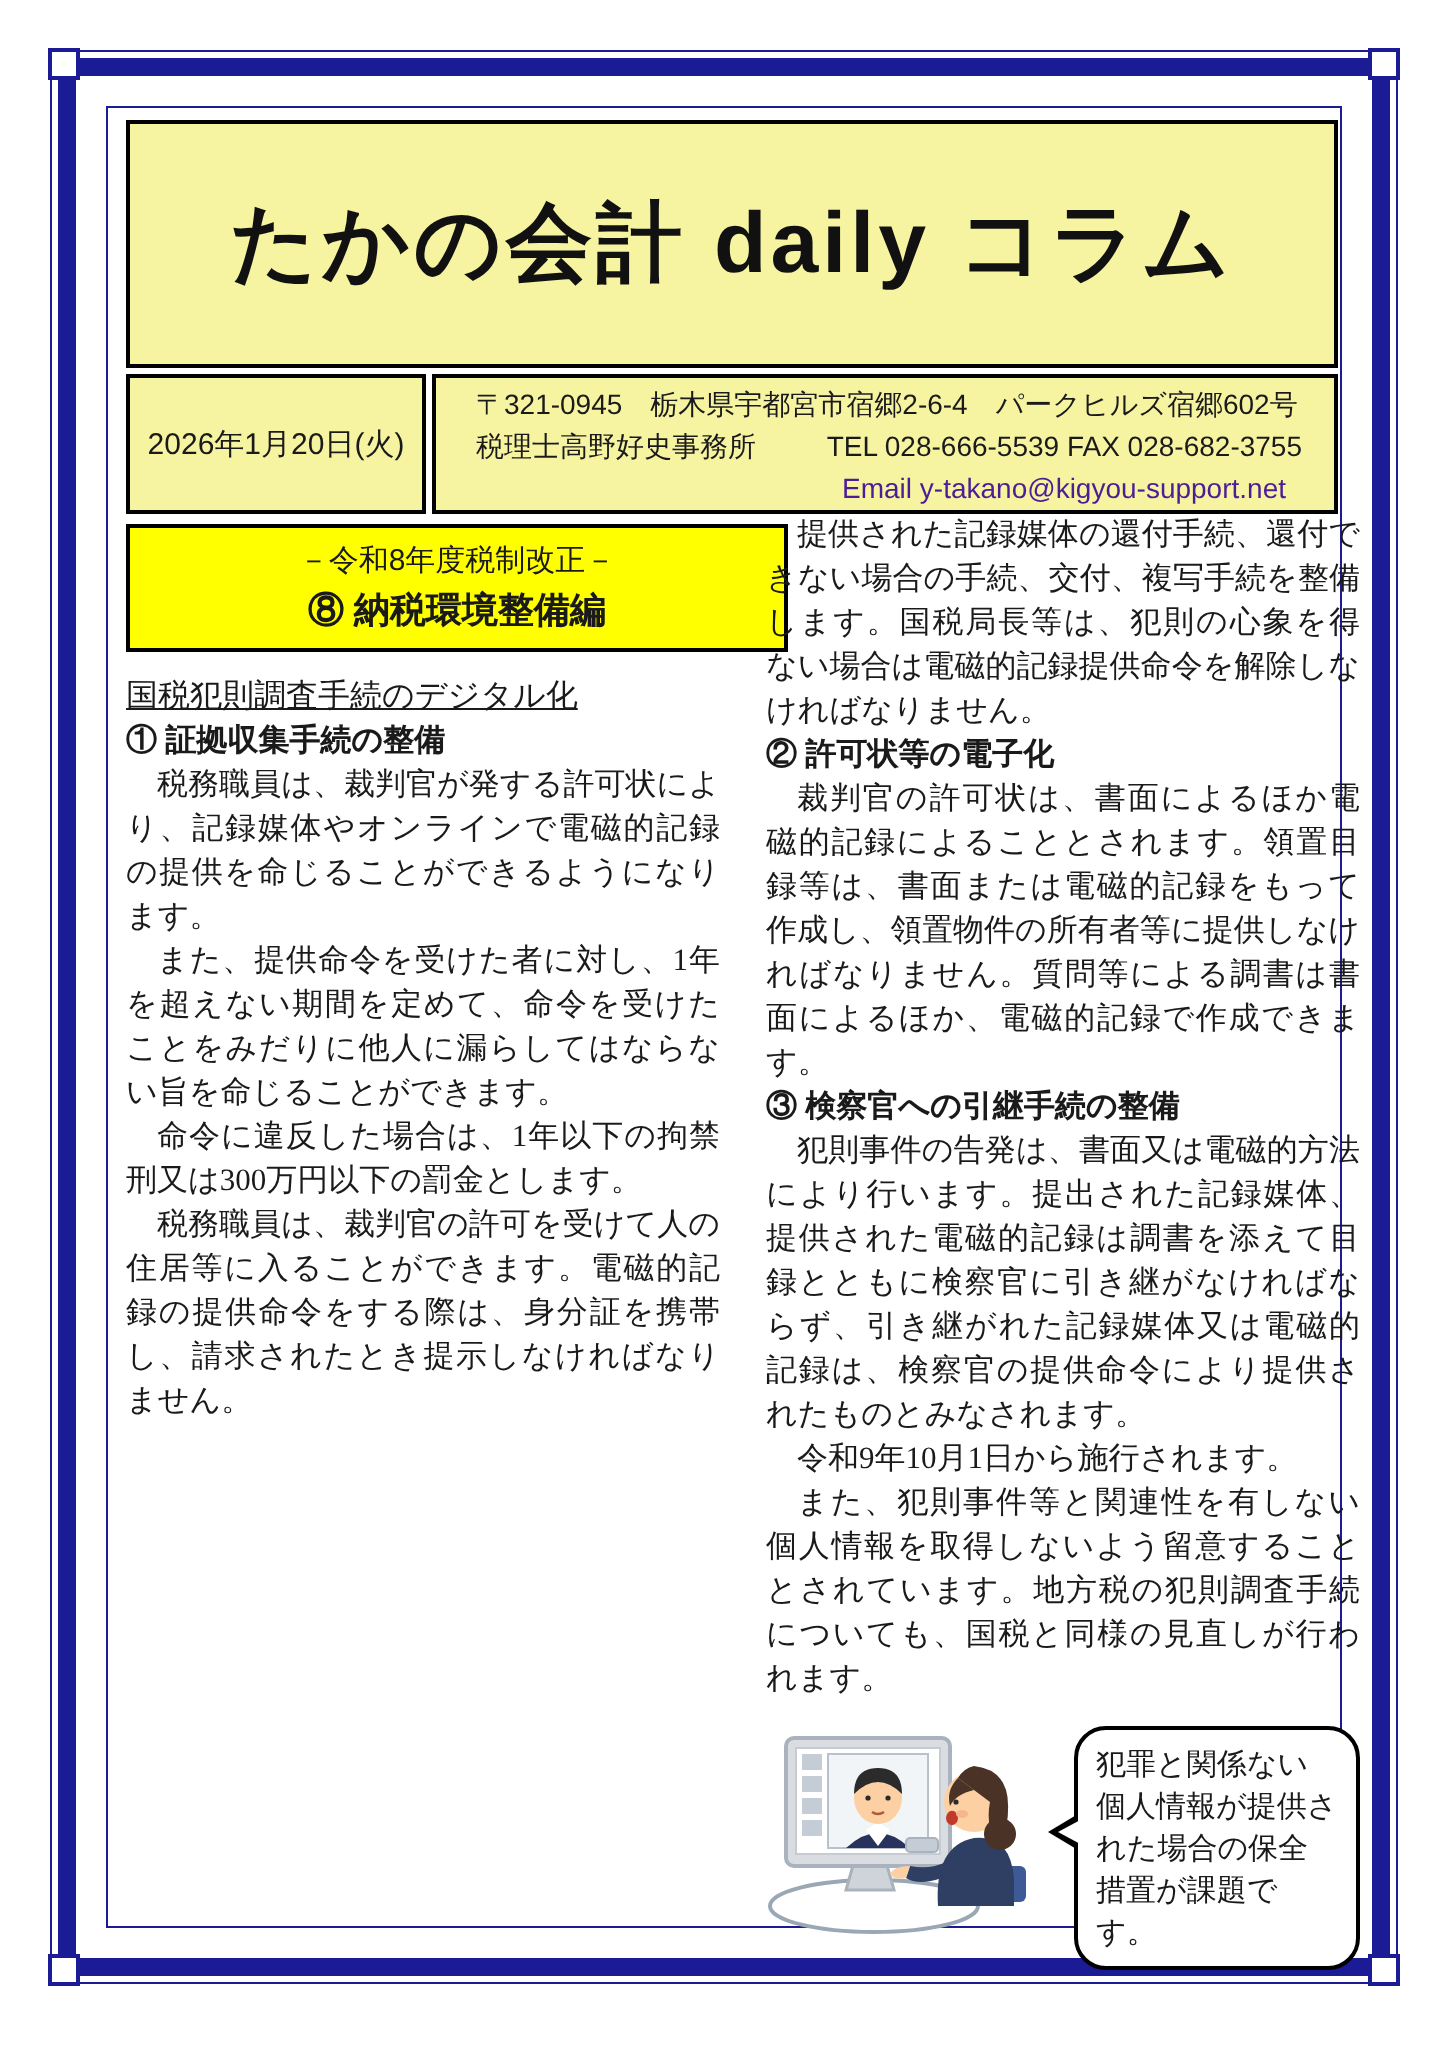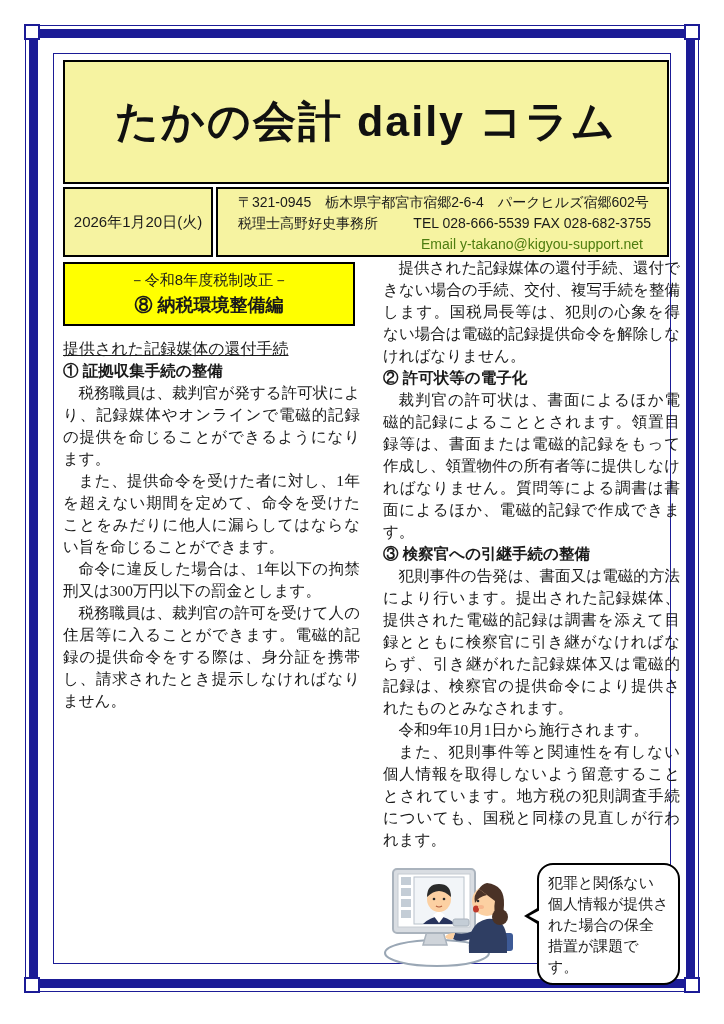--- a/index.html
+++ b/index.html
@@ -26,25 +26,25 @@
   .title-cell{grid-column:1 / span 2;display:flex;align-items:center;justify-content:center;}
   .main-title{
     font-family:"Liberation Sans",sans-serif;font-size:43px;font-weight:bold;
     letter-spacing:2px;color:#111;white-space:nowrap;
   }
   .date-cell{display:flex;align-items:center;justify-content:center;
     font-family:Liberation Sans, sans-serif;font-size:15px;}
   .addr-cell{padding:4px 10px 2px 20px;font-family:"Liberation Sans",sans-serif;
     font-size:14px;line-height:21px;display:flex;flex-direction:column;justify-content:center;}
   .addr-row2{display:flex;justify-content:space-between;padding-right:6px;}
-  .email-line{text-align:right;color:#4d7c0f;padding-right:14px;}
+  .email-line{text-align:right;color:#4c1d95;padding-right:14px;}
 
   
   .topic-box{
-    position:absolute;left:63px;top:262px;width:292px;height:64px;
+    position:absolute;left:63px;top:262px;width:331px;height:64px;
     background:#ffff00;border:2px solid #000;box-sizing:border-box;
     display:flex;flex-direction:column;align-items:center;justify-content:center;gap:3px;
   }
   .topic-line1{font-family:"Liberation Sans",sans-serif;font-size:15px;}
   .topic-line2{font-family:"Liberation Sans",sans-serif;font-size:18px;font-weight:bold;}
 
   
   .col{position:absolute;width:297px;font-size:15.5px;line-height:22px;text-align:justify;}
   .col-left{left:63px;top:338px;}
   .col-right{left:383px;top:257px;}
@@ -98,21 +98,21 @@
     <div class="email-line">Email y-takano@kigyou-support.net</div>
   </div>
 </div>
 
 <div class="topic-box">
   <div class="topic-line1">－令和8年度税制改正－</div>
   <div class="topic-line2">⑧ 納税環境整備編</div>
 </div>
 
 <div class="col col-left">
-  <p class="heading">提供された記録媒体の還付手続</p>
+  <p class="heading">国税犯則調査手続のデジタル化</p>
   <p class="sub">① 証拠収集手続の整備</p>
   <p>税務職員は、裁判官が発する許可状により、記録媒体やオンラインで電磁的記録の提供を命じることができるようになります。</p>
   <p>また、提供命令を受けた者に対し、1年を超えない期間を定めて、命令を受けたことをみだりに他人に漏らしてはならない旨を命じることができます。</p>
   <p>命令に違反した場合は、1年以下の拘禁刑又は300万円以下の罰金とします。</p>
   <p>税務職員は、裁判官の許可を受けて人の住居等に入ることができます。電磁的記録の提供命令をする際は、身分証を携帯し、請求されたとき提示しなければなりません。</p>
 </div>
 
 <div class="col col-right">
   <p>提供された記録媒体の還付手続、還付できない場合の手続、交付、複写手続を整備します。国税局長等は、犯則の心象を得ない場合は電磁的記録提供命令を解除しなければなりません。</p>
   <p class="sub">② 許可状等の電子化</p>

